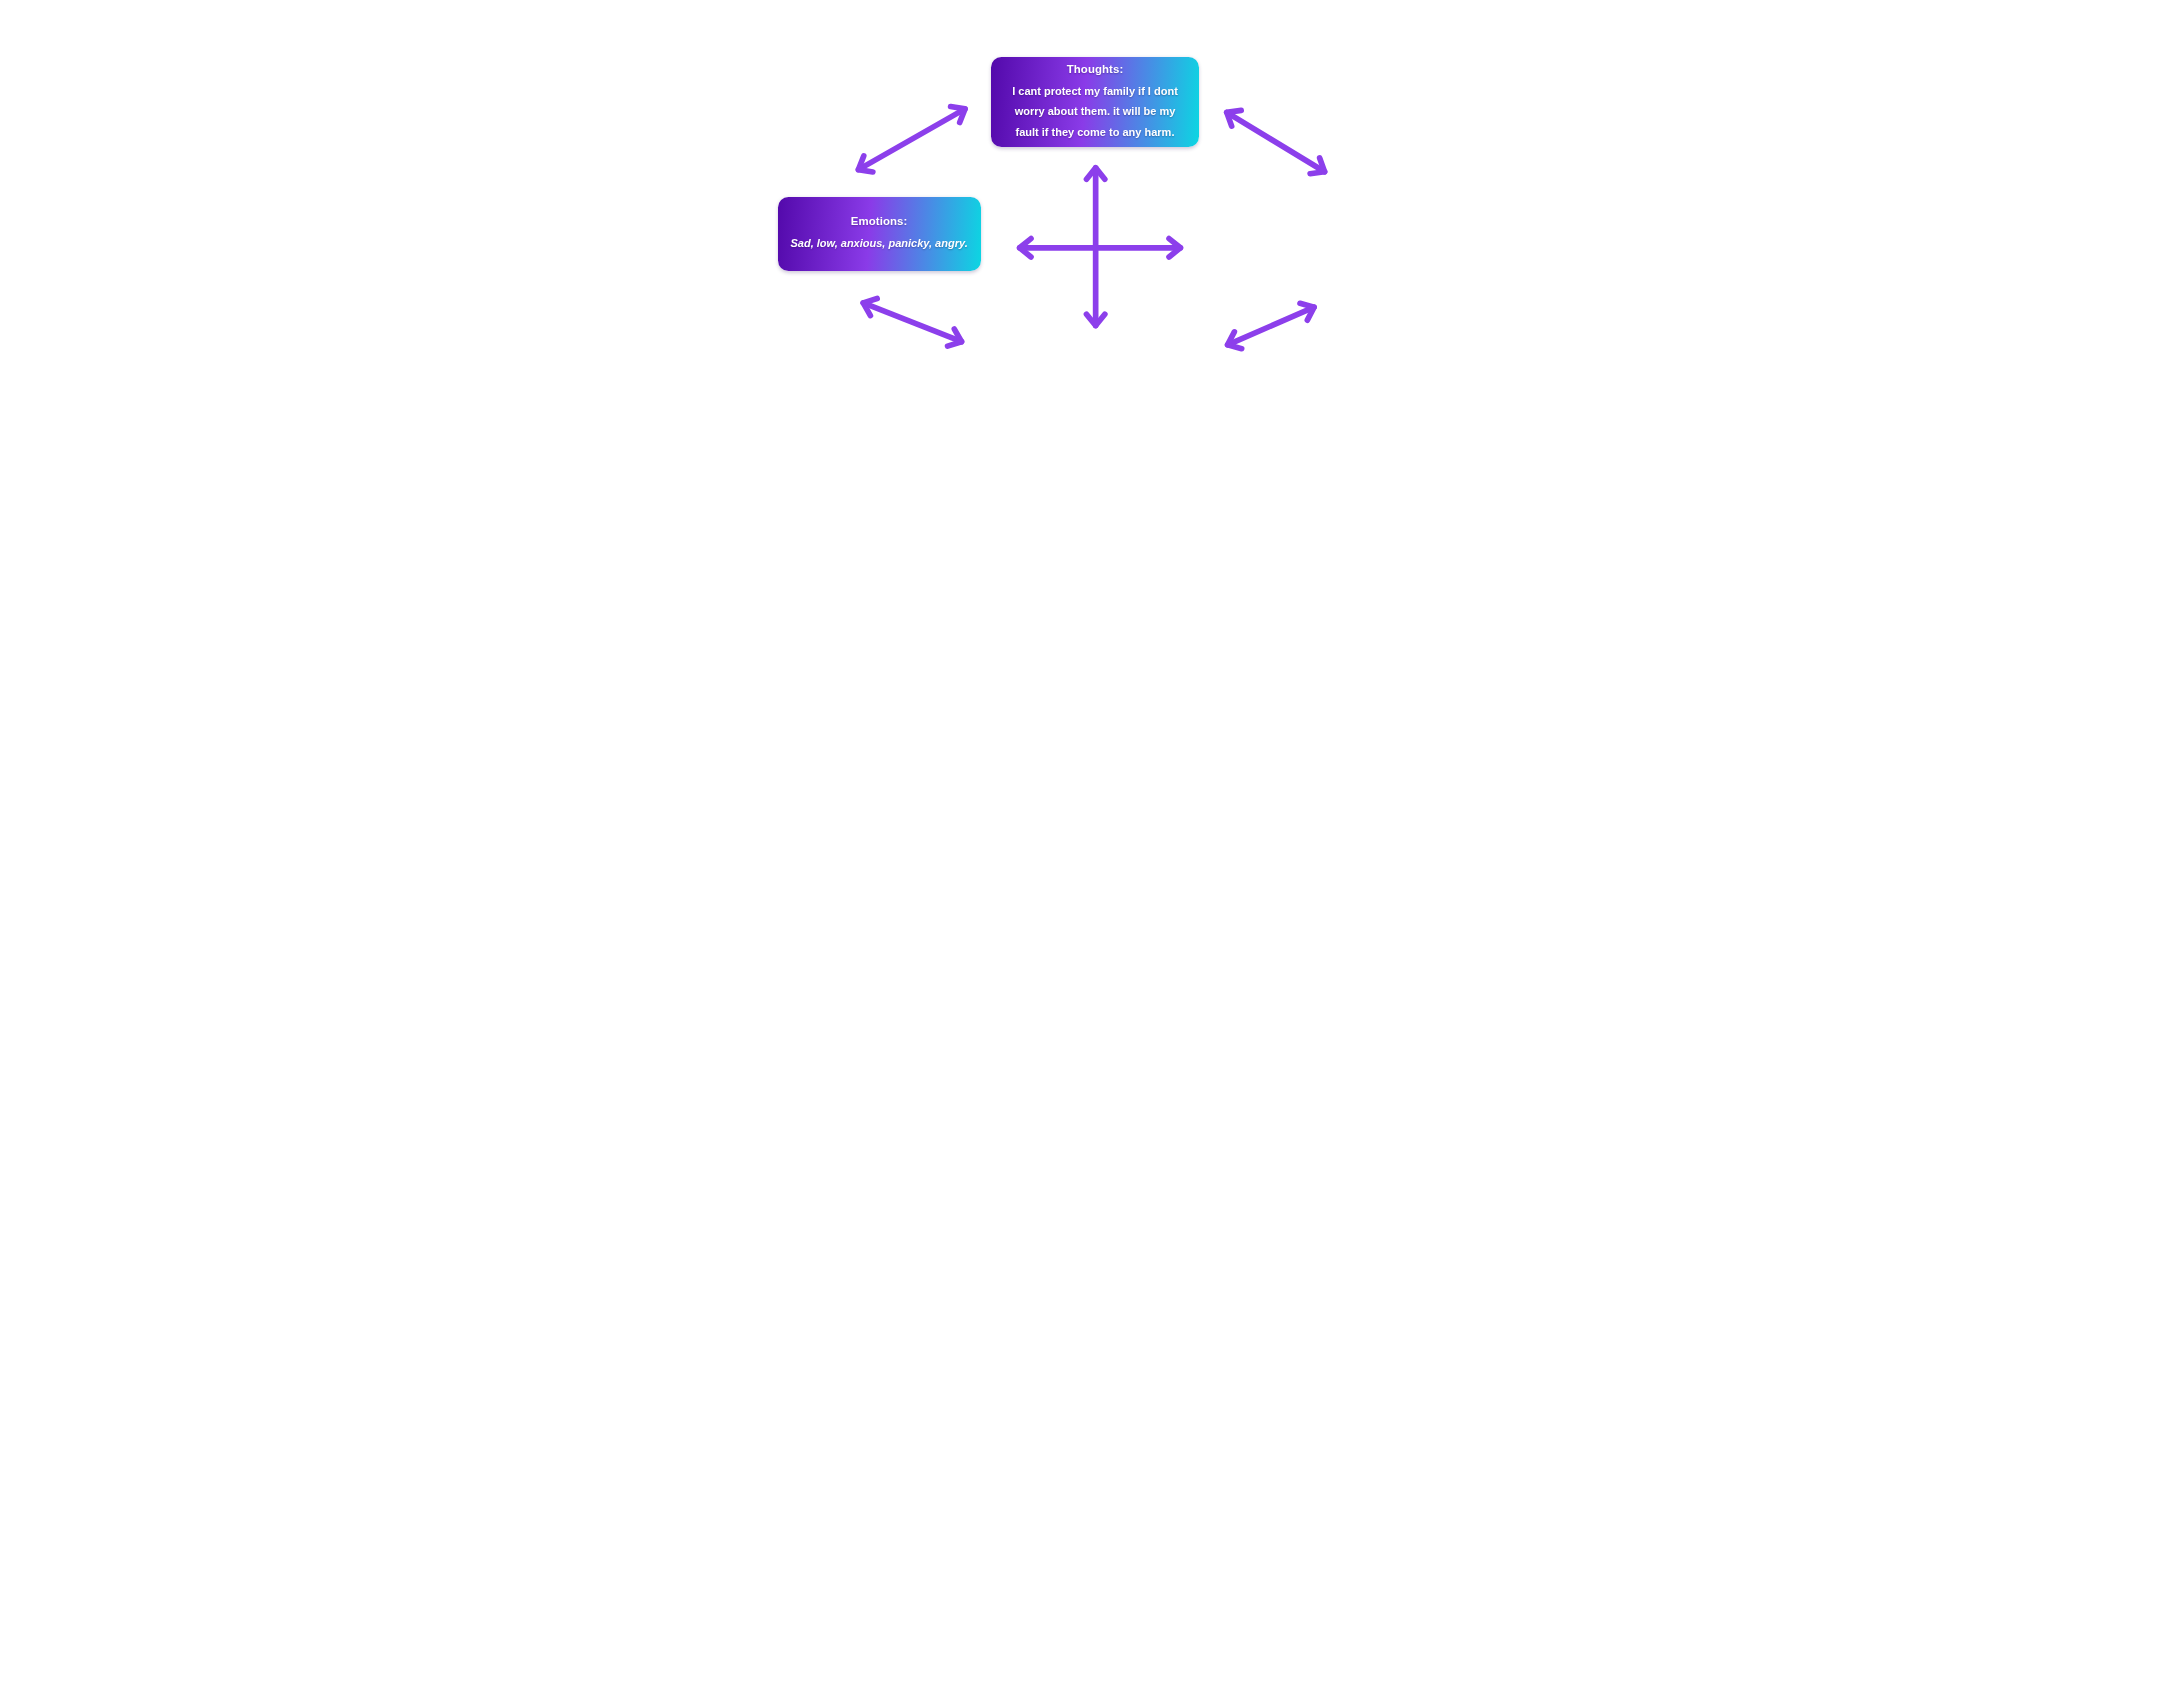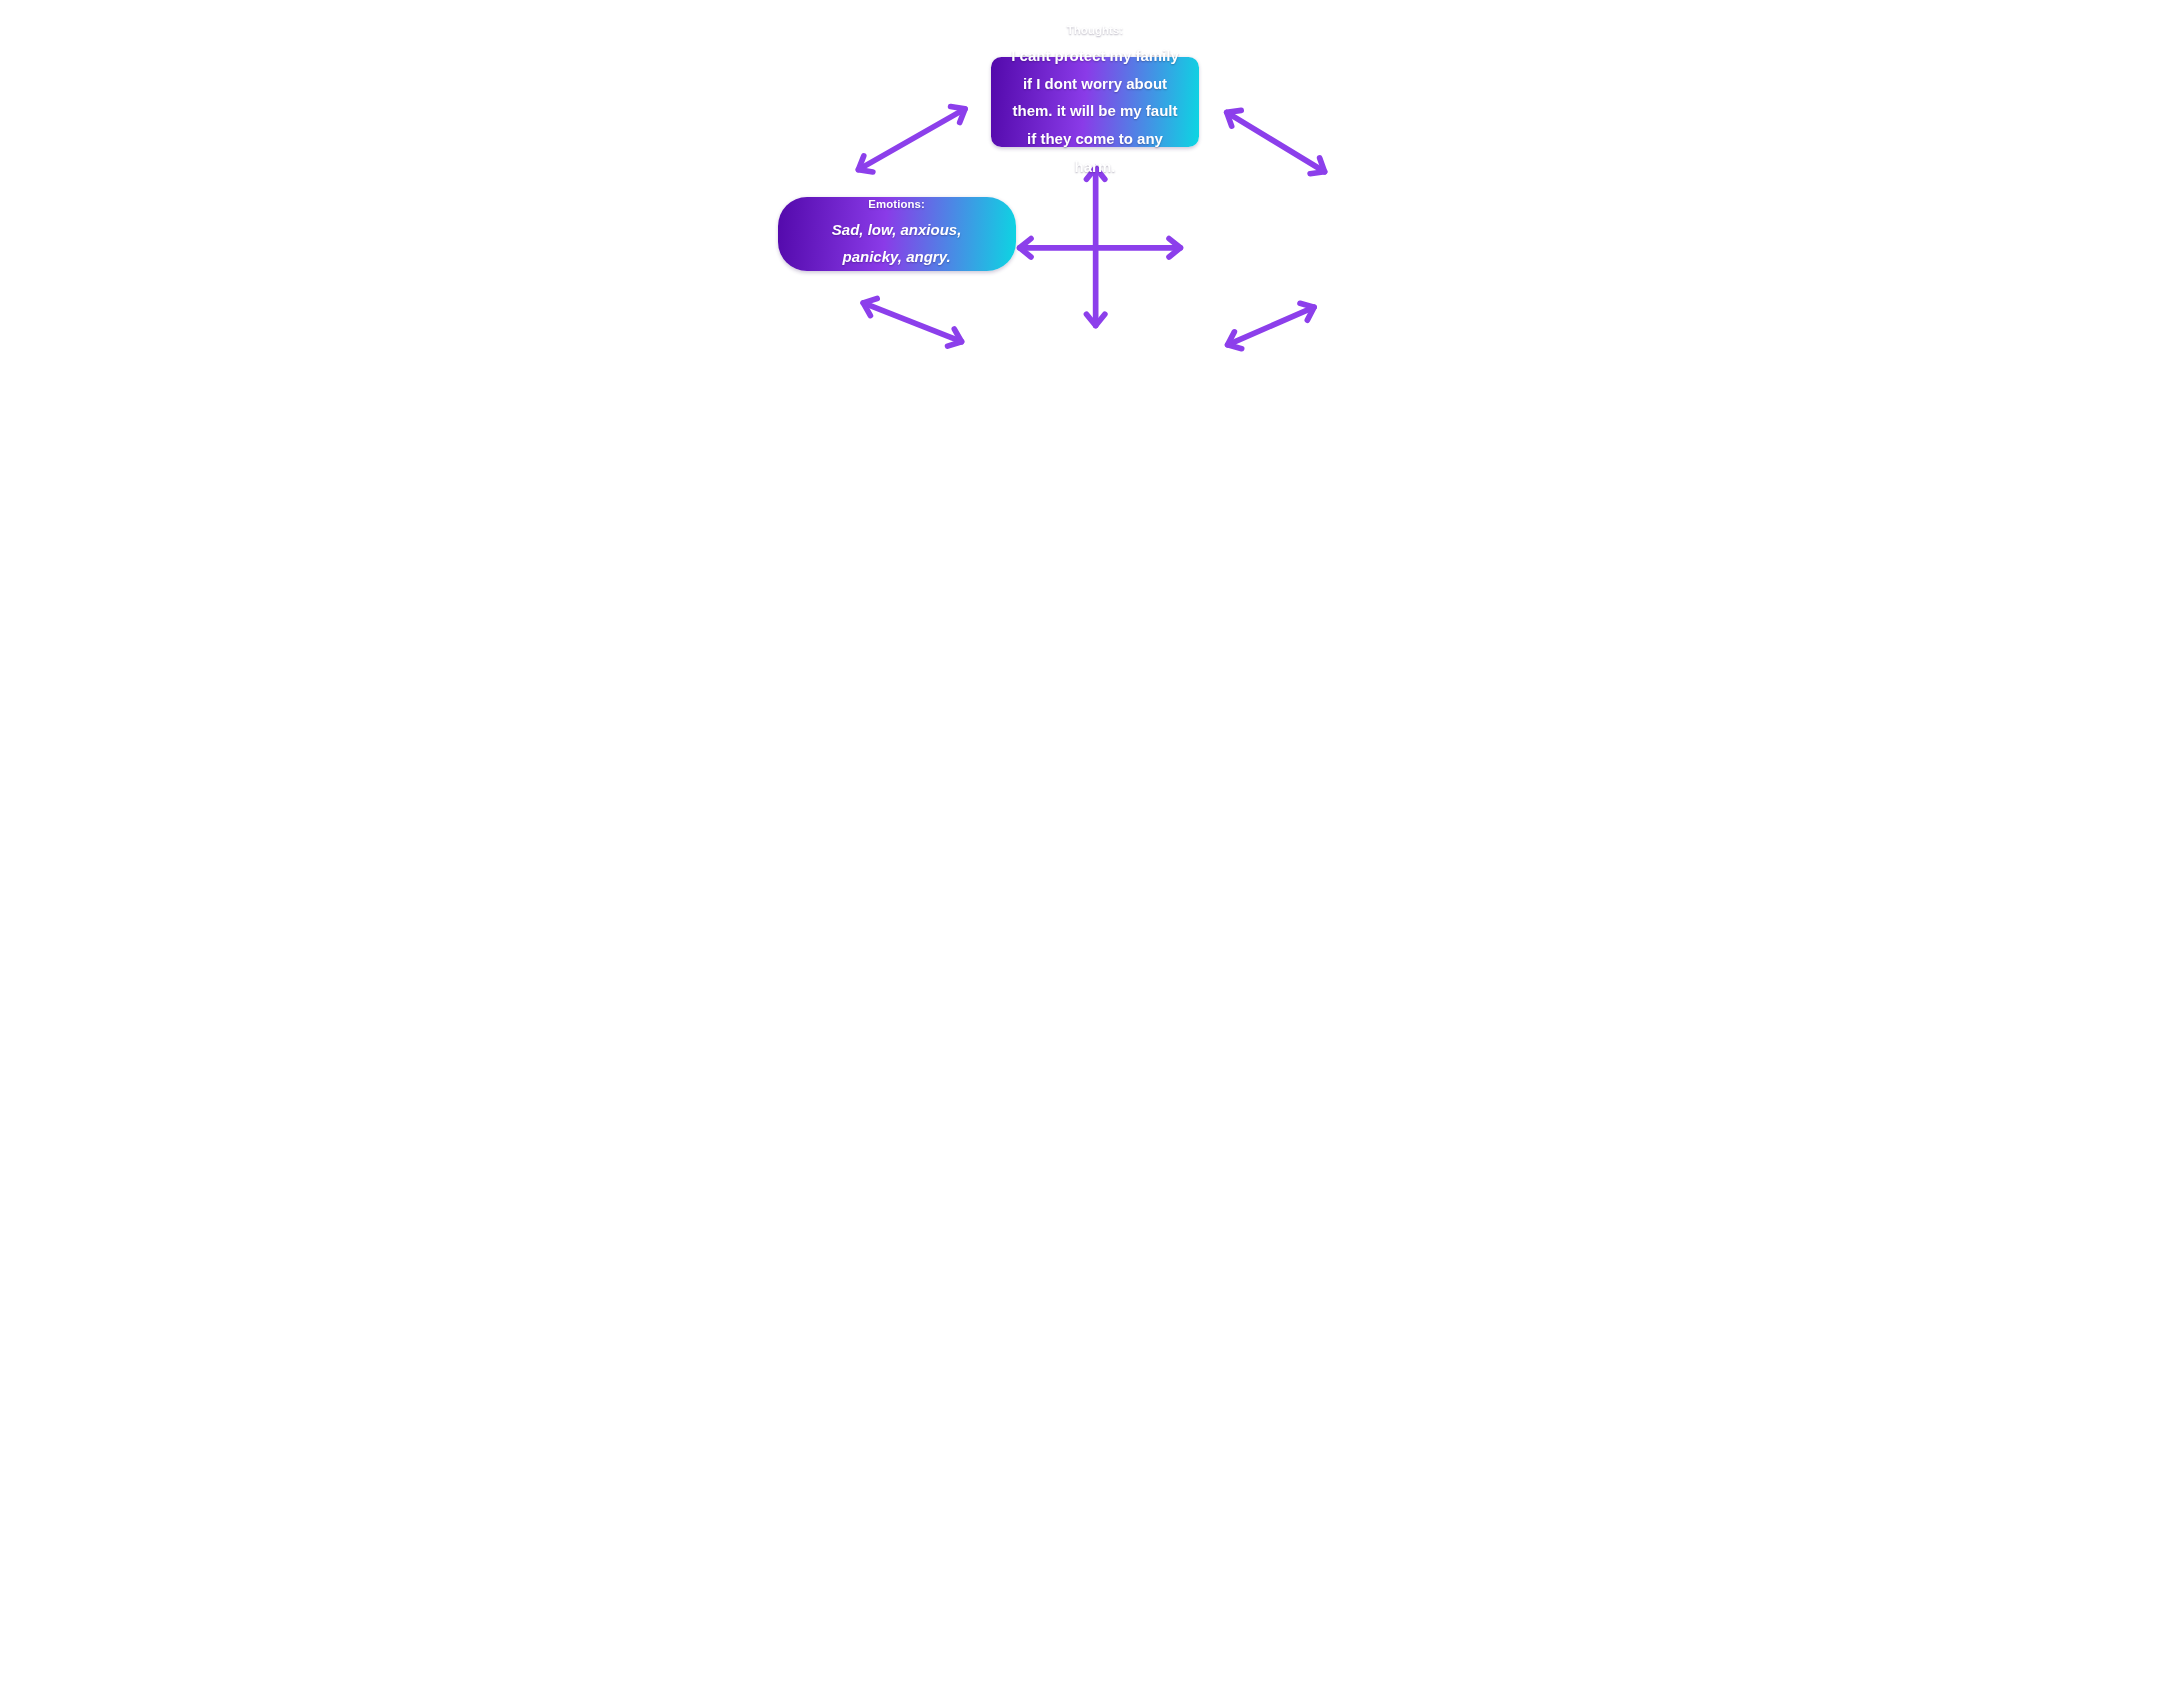--- a/index.html
+++ b/index.html
@@ -49,28 +49,28 @@
     text-align:center;
     box-shadow:0 1.7px 3.9px rgba(45,20,90,.22);
   }
   .node-title{
     font-size:11.4px;font-weight:700;
     letter-spacing:0.1px;
     line-height:1.3;
     text-shadow:0 0.9px 1.7px rgba(15,0,45,.30);
   }
   .node-text{
-    font-size:15px;font-weight:700;
+    font-size:11px;font-weight:700;
     line-height:1.86;
     margin-top:4px;
     text-shadow:0 0.9px 1.7px rgba(15,0,45,.30);
   }
   .node--thoughts{left:237px;top:57px;width:208px;height:90px;}
   .node--thoughts .node-text{max-width:176px;}
-  .node--emotions{left:23.6px;top:197px;width:238px;height:74px;border-radius:29px;}
+  .node--emotions{left:23.6px;top:197px;width:203px;height:74px;}
   .node--emotions .node-text{max-width:188px;font-style:italic;}
   .node--behaviour{left:450px;top:198px;width:216px;height:101px;}
   .node--behaviour .node-text{max-width:162px;}
   .node--body{left:234px;top:338px;width:207px;height:76px;}
   .node--body .node-text{max-width:169px;}
 </style>
 </head>
 <body>
 
 <div class="stage">

